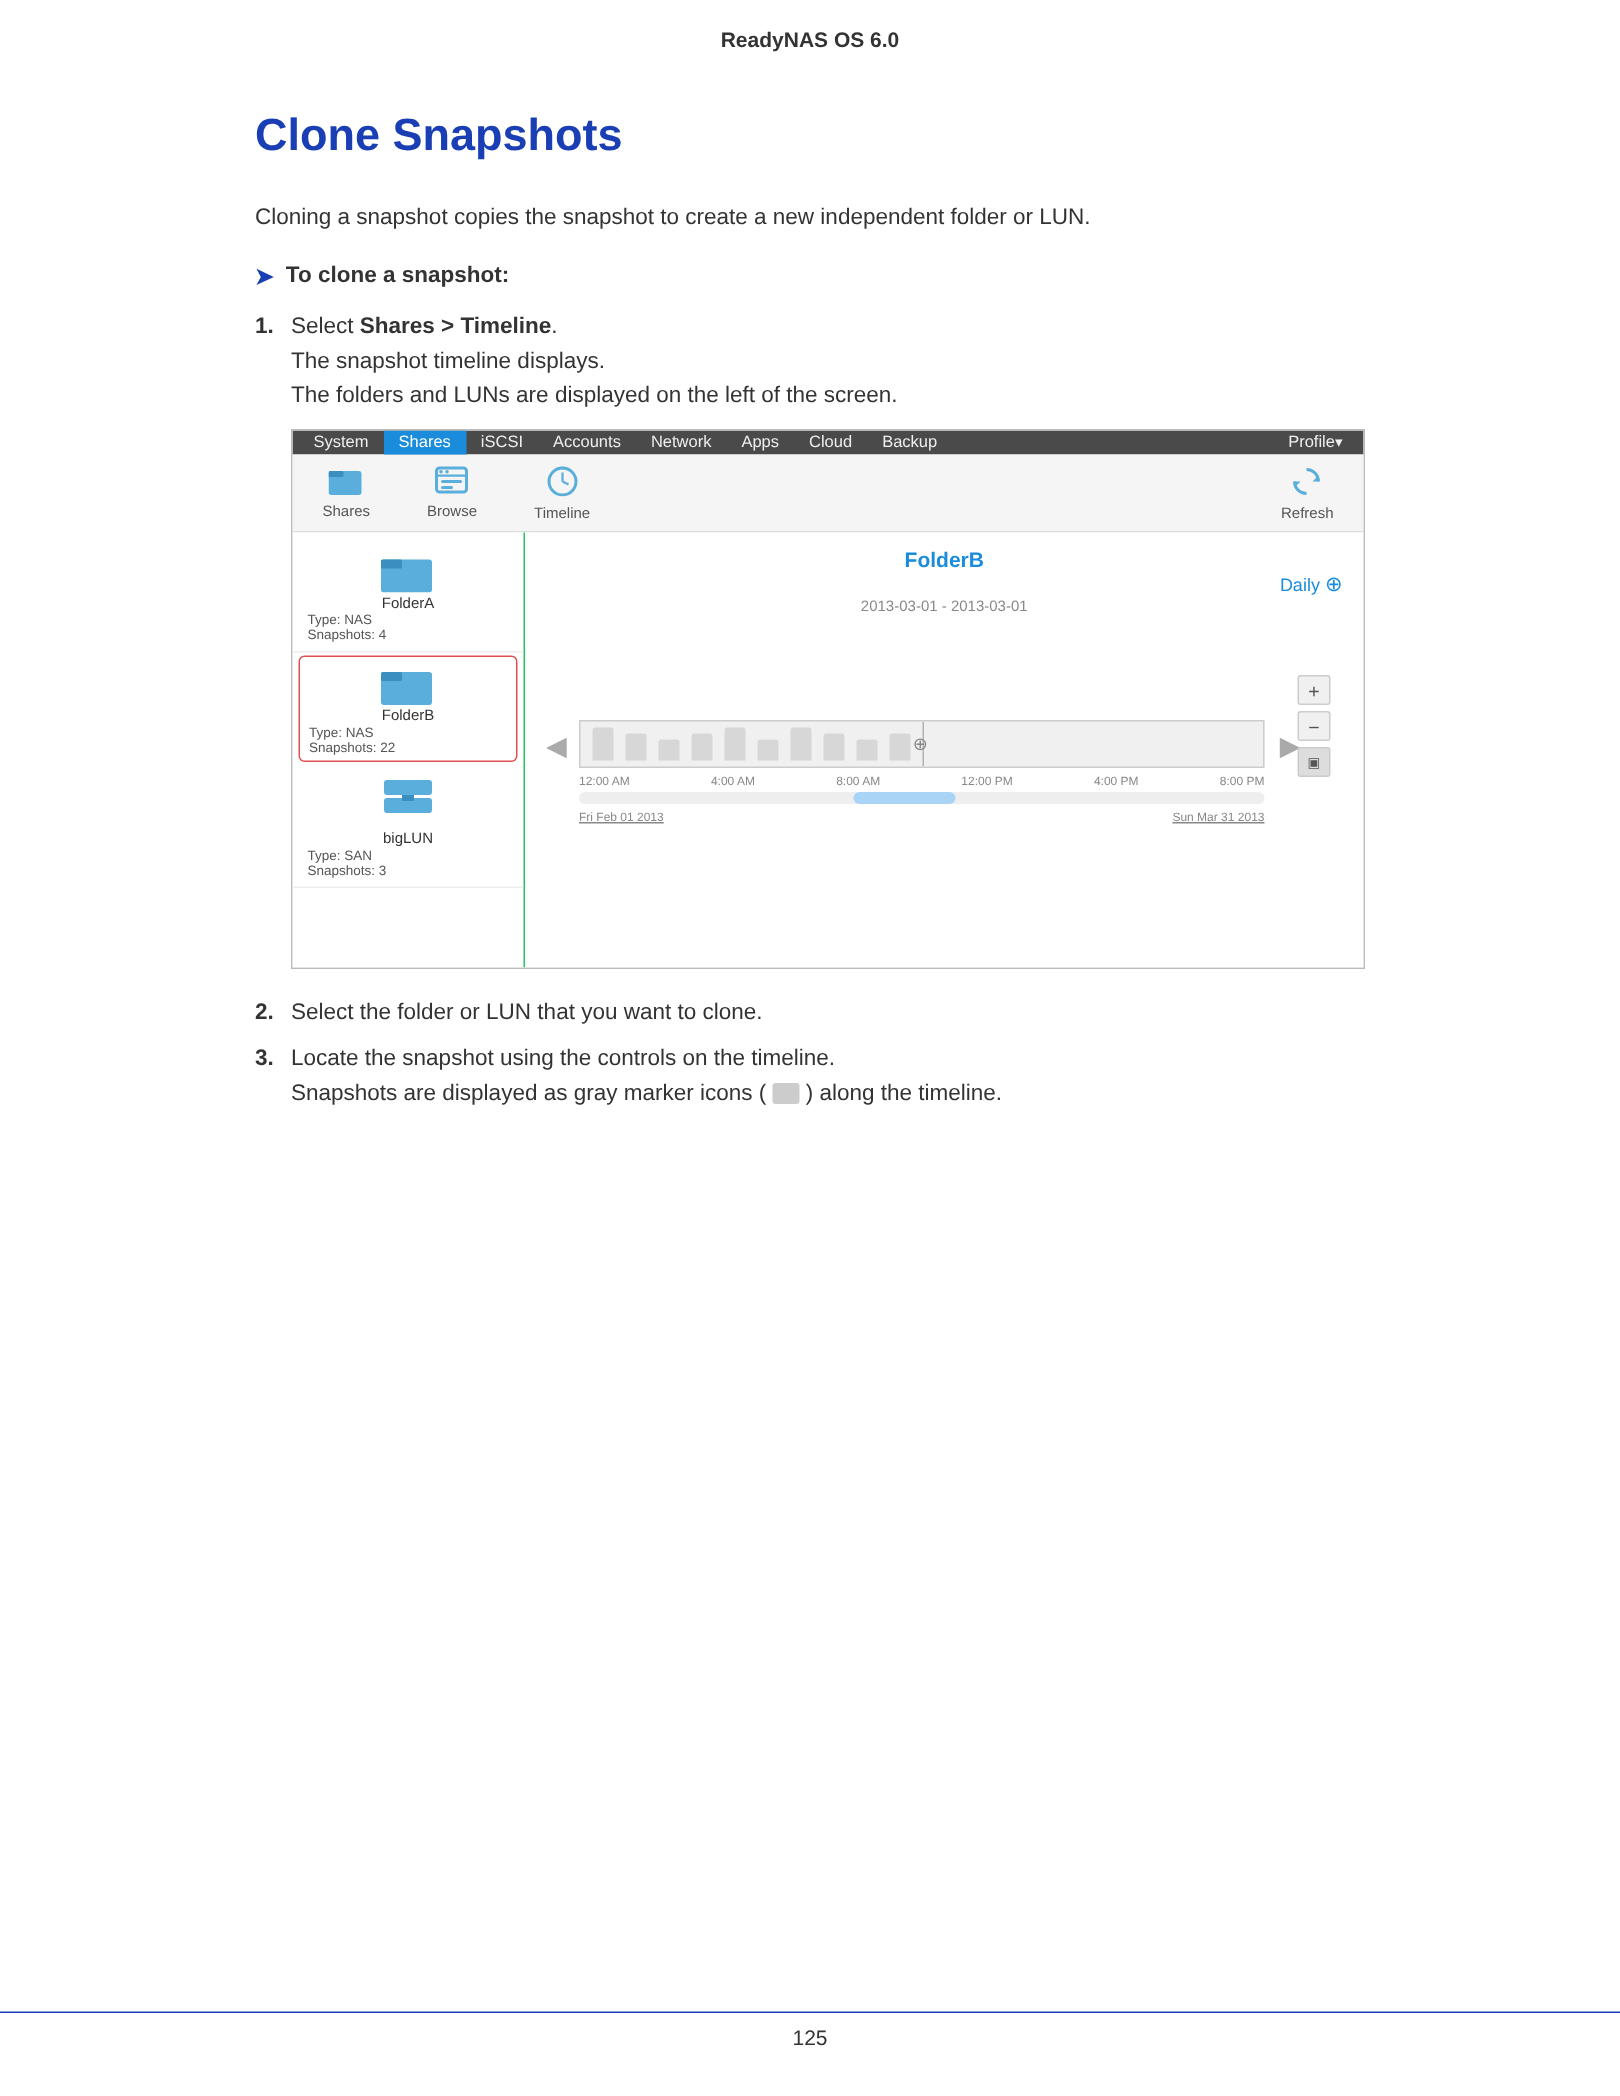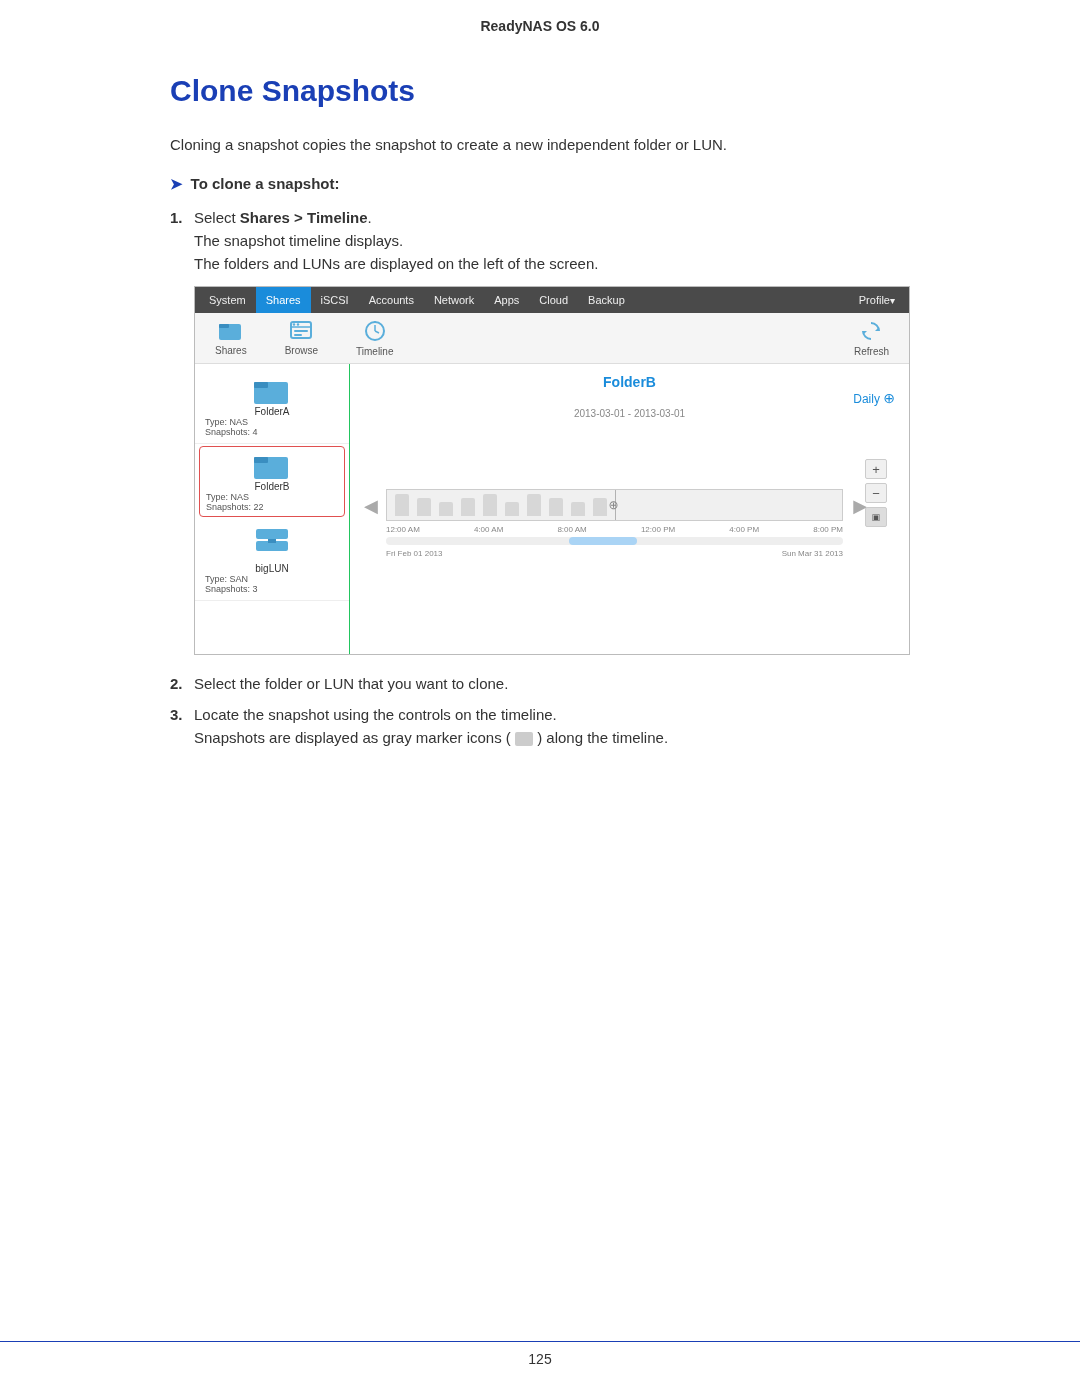--- a/index.html
+++ b/index.html
@@ -90,21 +90,21 @@
       margin: 14px 0 20px 0;
       background: #fff;
       overflow: hidden;
     }
 
     
     .nav-bar {
       background: #4a4a4a;
       display: flex;
       align-items: center;
-      height: 26px;
+      height: 16px;
       padding: 0 4px;
     }
     .nav-tab {
       padding: 4px 10px;
       font-size: 11px;
       color: #eee;
       cursor: pointer;
       height: 100%;
       display: flex;
       align-items: center;
@@ -284,20 +284,21 @@
 
     .date-labels-bottom {
       position: absolute;
       top: 130px;
       left: 20px;
       right: 50px;
       display: flex;
       justify-content: space-between;
       font-size: 8px;
       color: #888;
+      text-decoration: underline;
     }
 
     
     .zoom-btns {
       position: absolute;
       right: 8px;
       top: 30px;
       display: flex;
       flex-direction: column;
       gap: 4px;

